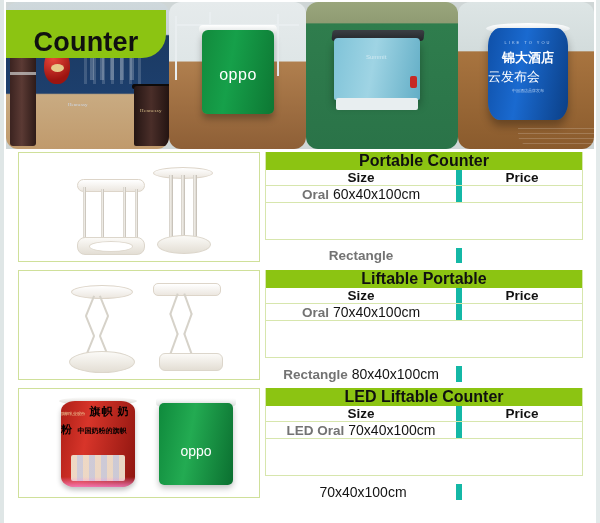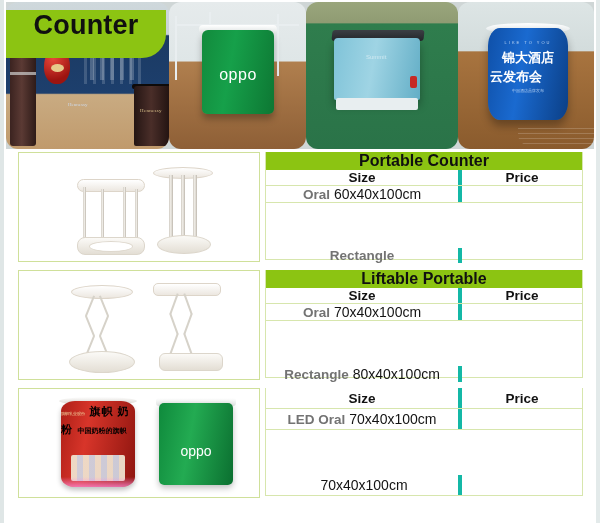--- a/index.html
+++ b/index.html
@@ -71,56 +71,56 @@
   
   .p4{background:linear-gradient(180deg,#dde5e5 0%,#d3dcdc 33%,#a8743f 34%,#8a5b2d 100%);}
   .cn-body{position:absolute;left:30px;top:26px;width:80px;height:92px;
     border-radius:12px/18px;
     background:linear-gradient(100deg,#0f50a8,#1a6ad0 42%,#0b3f86);
     box-shadow:0 6px 8px rgba(0,0,0,.3);}
   .cn-top{position:absolute;left:28px;top:21px;width:84px;height:11px;border-radius:50%;
     background:linear-gradient(180deg,#ffffff,#e0e6e8);}
   .cn-l1{position:absolute;left:30px;top:38px;width:80px;text-align:center;color:#bcd6f5;font-size:4px;letter-spacing:2px;}
   .cn-l2{position:absolute;left:30px;top:47px;width:80px;text-align:center;color:#ffffff;font-size:13px;font-weight:bold;}
-  .cn-l3{position:absolute;left:30px;top:66px;width:56px;text-align:center;color:#ffffff;font-size:13px;font-weight:bold;}
+  .cn-l3{position:absolute;left:30px;top:66px;width:56px;text-align:left;color:#ffffff;font-size:13px;font-weight:normal;}
   .cn-l4{position:absolute;left:30px;top:86px;width:80px;text-align:center;color:#a9c8ee;font-size:4px;}
   .cn-ribs{position:absolute;left:30px;top:100px;width:80px;height:18px;border-radius:0 0 12px 12px;
     background:repeating-linear-gradient(180deg,rgba(255,255,255,.18) 0 1px,transparent 1px 5px);}
 
   
   .badge{
     position:absolute;left:6px;top:10px;width:160px;height:48px;
     background:#8cc412;border-radius:0 0 24px 0;
-    display:flex;align-items:flex-start;justify-content:center;
+    display:flex;align-items:flex-end;justify-content:center;
     z-index:5;
   }
   .badge span{font-size:27px;font-weight:bold;color:#101010;letter-spacing:.2px;}
 
   
   .rows{position:absolute;left:0;top:152px;width:600px;}
   .row{position:relative;height:112px;margin-bottom:6px;display:flex;}
   .row:last-child{margin-bottom:0;}
 
   .imgcell{
     margin-left:18px;width:240px;height:108px;
     border:1px solid #cfe09a;background:#fff;position:relative;overflow:hidden;flex:0 0 auto;
   }
   .tbl{
-    margin-left:5px;width:318px;height:108px;flex:0 0 auto;
+    margin-left:5px;width:318px;height:88px;flex:0 0 auto;
     display:flex;flex-direction:column;
     border:1px solid #d7e6ad;border-top:none;box-sizing:border-box;background:#fff;
   }
   .tbl-head{
     height:27px;background:#8cc412;display:flex;align-items:center;justify-content:center;
   }
   .tbl-head span{font-size:16px;font-weight:bold;color:#101010;}
   .tbl-sub{height:26px;display:flex;border-bottom:1px solid #d7e6ad;}
   .tbl-row{height:26px;display:flex;border-bottom:1px solid #d7e6ad;}
   .tbl-row:last-child{border-bottom:none;margin-top:45px;}
-  .c-size{flex:0 0 196px;display:flex;align-items:center;justify-content:center;border-right:4px solid #14b8a6;box-sizing:border-box;}
+  .c-size{flex:0 0 196px;display:flex;align-items:center;justify-content:center;border-right:6px solid #14b8a6;box-sizing:border-box;}
   .c-price{flex:1;display:flex;align-items:center;justify-content:center;}
   .c-size span,.c-price span{font-size:13.5px;font-weight:bold;color:#121212;}
   .kv{display:flex;align-items:baseline;white-space:nowrap;}
   .kv .k{font-size:13.5px;font-weight:bold;color:#737373;}
   .kv .v{font-size:14px;font-weight:normal;color:#131313;margin-left:4px;}
 
   
   .tbl-wht-top{position:absolute;background:linear-gradient(180deg,#ffffff,#ece7e0);border:1px solid #ddd5c9;}
   .leg{position:absolute;background:linear-gradient(90deg,#cfcac2,#f2efe9 45%,#bdb7ad);}
   .base{position:absolute;background:linear-gradient(180deg,#fbfaf7,#e3ded4);border:1px solid #dcd6cb;}
@@ -326,20 +326,23 @@
           <span class="t2">中国奶粉的旗帜</span>
           <div class="cans"></div>
           <div class="glow"></div>
         </div>
         <div class="ledB-top"></div>
         <div class="ledB">
           <div class="lbl">oppo</div>
         </div>
       </div>
       <div class="tbl">
+        <div class="tbl-head">
+          <span>LED Liftable Counter</span>
+        </div>
         <div class="tbl-sub">
           <div class="c-size">
               <span>Size</span>
             </div>
           <div class="c-price">
               <span>Price</span>
             </div>
         </div>
         <div class="tbl-row">
           <div class="c-size">

